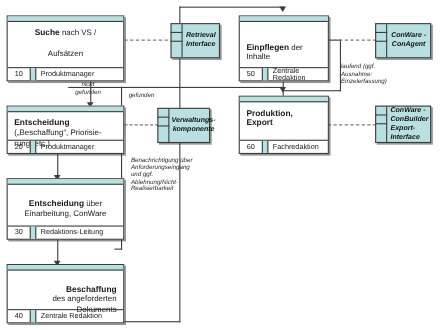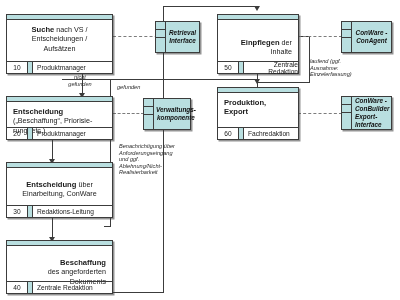--- a/index.html
+++ b/index.html
@@ -142,21 +142,21 @@
   <div class="arrow ar-left" style="left:108px;top:110.5px;"></div>
 
   <div class="dash-h" style="left:298px;top:36px;width:44px;"></div>
 
   <div class="dash-h" style="left:298px;top:113px;width:44px;"></div>
 
   <div class="step" style="left:6px;top:14px;width:107px;height:60px;">
     <div class="capbar"></div>
     <div class="body" style="text-align:center;">
       <b>Suche</b><span> nach VS /</span><br>
-      <span>Entscheidungen /</span><br>
+      <br>
       <span>Aufsätzen</span>
     </div>
     <div class="footer">
       <div class="num">10</div>
       <div class="sep"></div>
       <div class="role">Produktmanager</div>
     </div>
   </div>
 
   <div class="step" style="left:6px;top:96px;width:107px;height:44px;">
@@ -192,21 +192,21 @@
       <b>Beschaffung</b><br>
       <span>des angeforderten Dokuments</span>
     </div>
     <div class="footer">
       <div class="num">40</div>
       <div class="sep"></div>
       <div class="role">Zentrale Redaktion</div>
     </div>
   </div>
 
-  <div class="step" style="left:217px;top:14px;width:82px;height:60px;text-align:right;">
+  <div class="step" style="left:217px;top:14px;width:82px;height:60px;">
     <div class="capbar"></div>
     <div class="body" style="padding-top:18px;">
       <b>Einpflegen</b><span> der Inhalte</span>
     </div>
     <div class="footer">
       <div class="num">50</div>
       <div class="sep"></div>
       <div class="role">Zentrale Redaktion</div>
     </div>
   </div>

